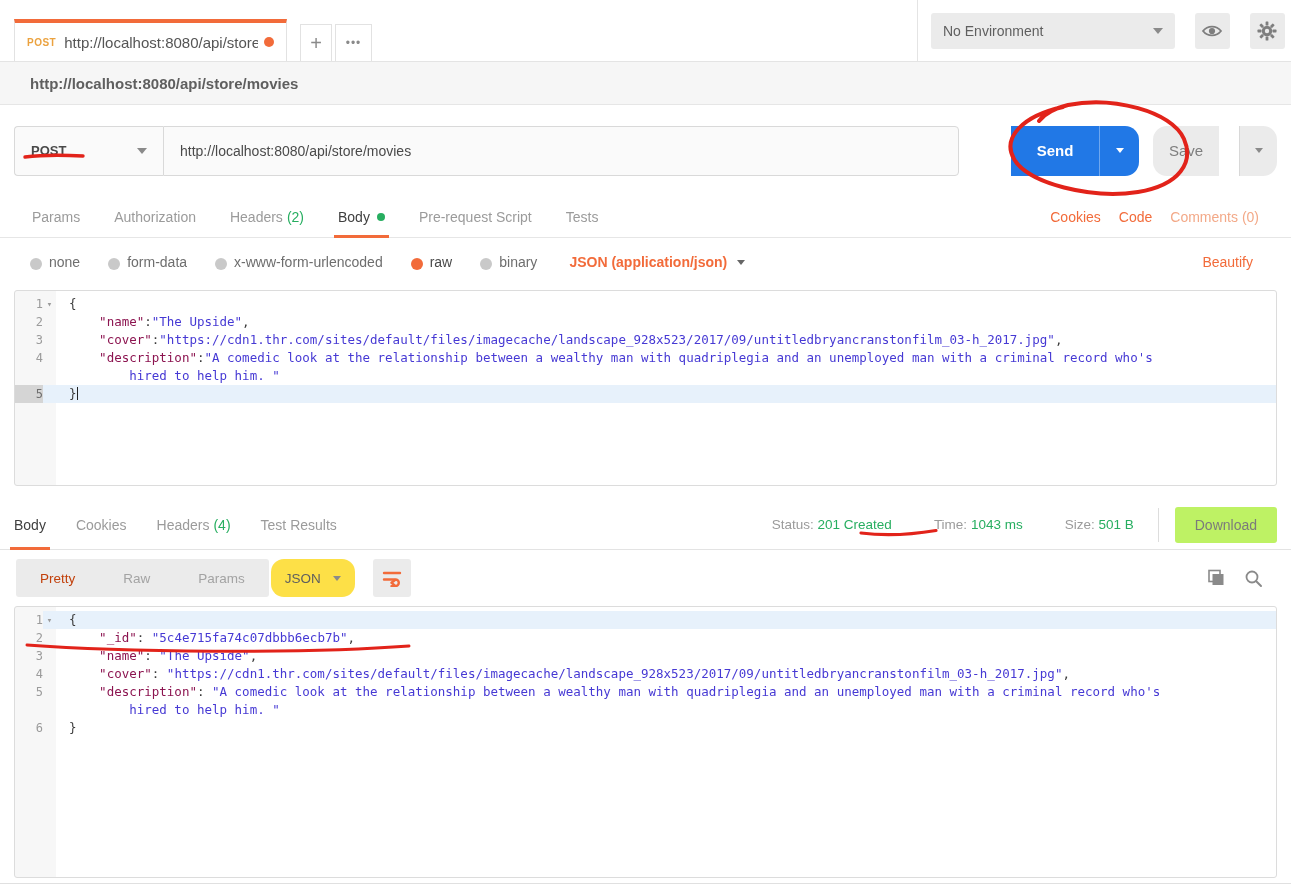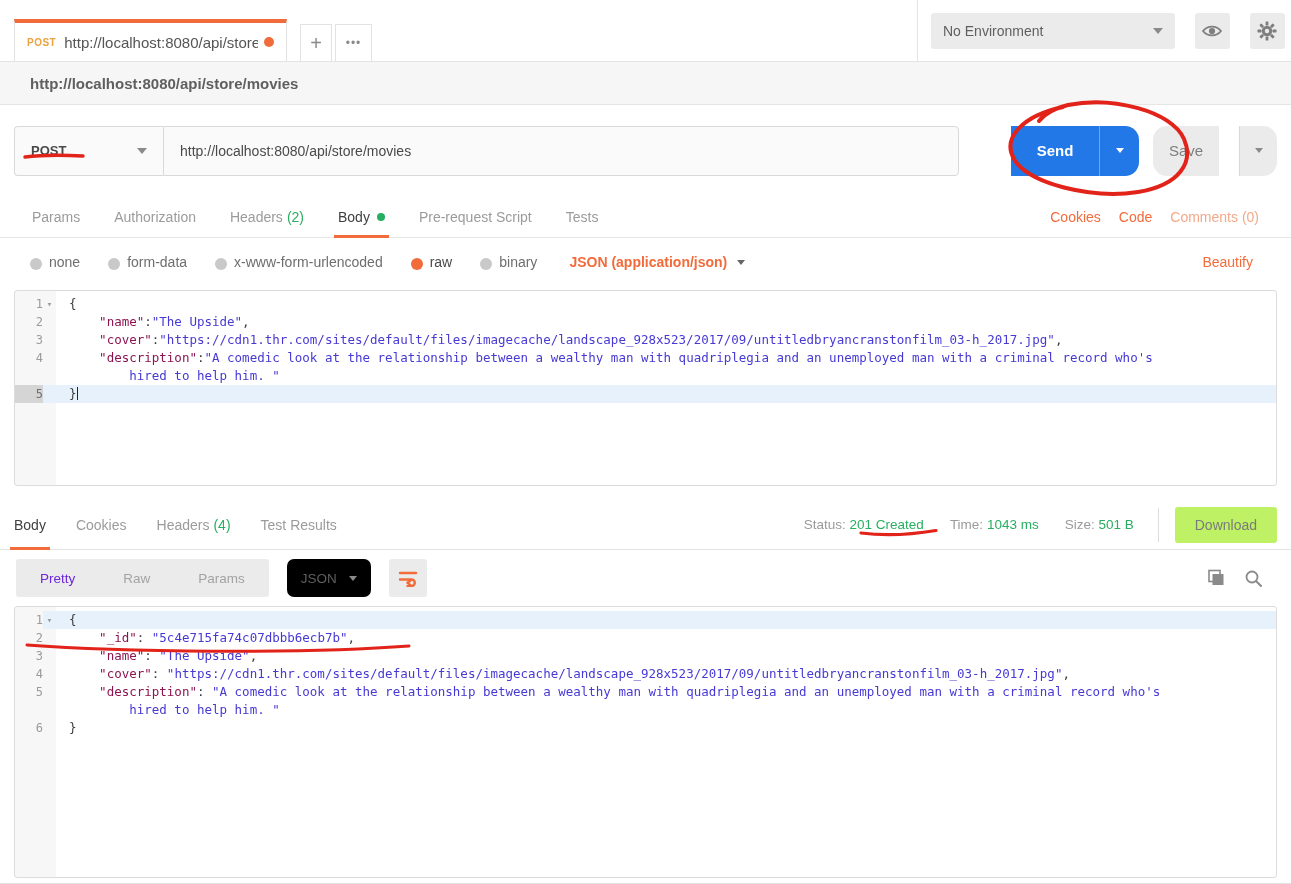--- a/index.html
+++ b/index.html
@@ -76,31 +76,31 @@
   .code-row.hl .code-area, .code-row.hl .g-fold { background:#e7f1fb; }
   .t-p { color:#3b3b3b; }
   .t-k { color:#8c1450; }
   .t-s { color:#4639d4; }
   .cursor { display:inline-block; width:1px; height:13px; background:#222; vertical-align:-2px; }
 
   
   .resp-meta { height:50px; margin-top:14px; border-bottom:1px solid #e3e3e3; display:flex; align-items:center; padding:0 14px; font-size:14px; }
   .resp-meta .rtab { margin-right:30px; height:50px; }
   .meta-right { margin-left:auto; display:flex; align-items:center; font-size:13.5px; }
-  .meta-item { margin-left:26px; color:#9b9b9b;text-align:center; }
+  .meta-item { margin-left:42px; color:#9b9b9b;text-align:center; }
   .meta-item .v { color:#27ae60; }
   .meta-divider { width:1px; height:34px; background:#ddd; margin-left:24px; }
   .download-btn { margin-left:16px; height:36px; padding:0 20px; background:#bef264; border-radius:3px; color:#7b7b7b; font-size:14px; display:flex; align-items:center; cursor:pointer; }
 
   
   .resp-view { height:56px; display:flex; align-items:center; padding:0 16px; }
   .seg { display:flex; background:#ebebeb; border-radius:3px; height:38px; align-items:center; font-size:13.5px; }
   .seg .s-item { padding:0 24px; color:#a3a3a3; cursor:pointer; }
-  .seg .s-item.active { color:#6d28d9; }
-  .lang-select { margin-left:18px; height:38px; background:#000000; border-radius:7px; display:flex; align-items:center; padding:0 14px; font-size:13.5px; color:#5f5f5f; cursor:pointer; gap:12px; }
+  .seg .s-item.active { color:#c2410c; }
+  .lang-select { margin-left:2px; height:38px; background:#fde047; border-radius:13px; display:flex; align-items:center; padding:0 14px; font-size:13.5px; color:#5f5f5f; cursor:pointer; gap:12px; }
   .wrap-btn { margin-left:18px; width:38px; height:38px; background:#ebebeb; border-radius:3px; display:flex; align-items:center; justify-content:center; cursor:pointer; }
   .view-right { margin-left:auto; display:flex; align-items:center; gap:18px; padding-right:12px; }
   .ghost-icon { cursor:pointer; display:flex; }
 
   
   .annotations { position:absolute; inset:0; pointer-events:none; z-index:40; }
 </style>
 </head>
 <body>
 

